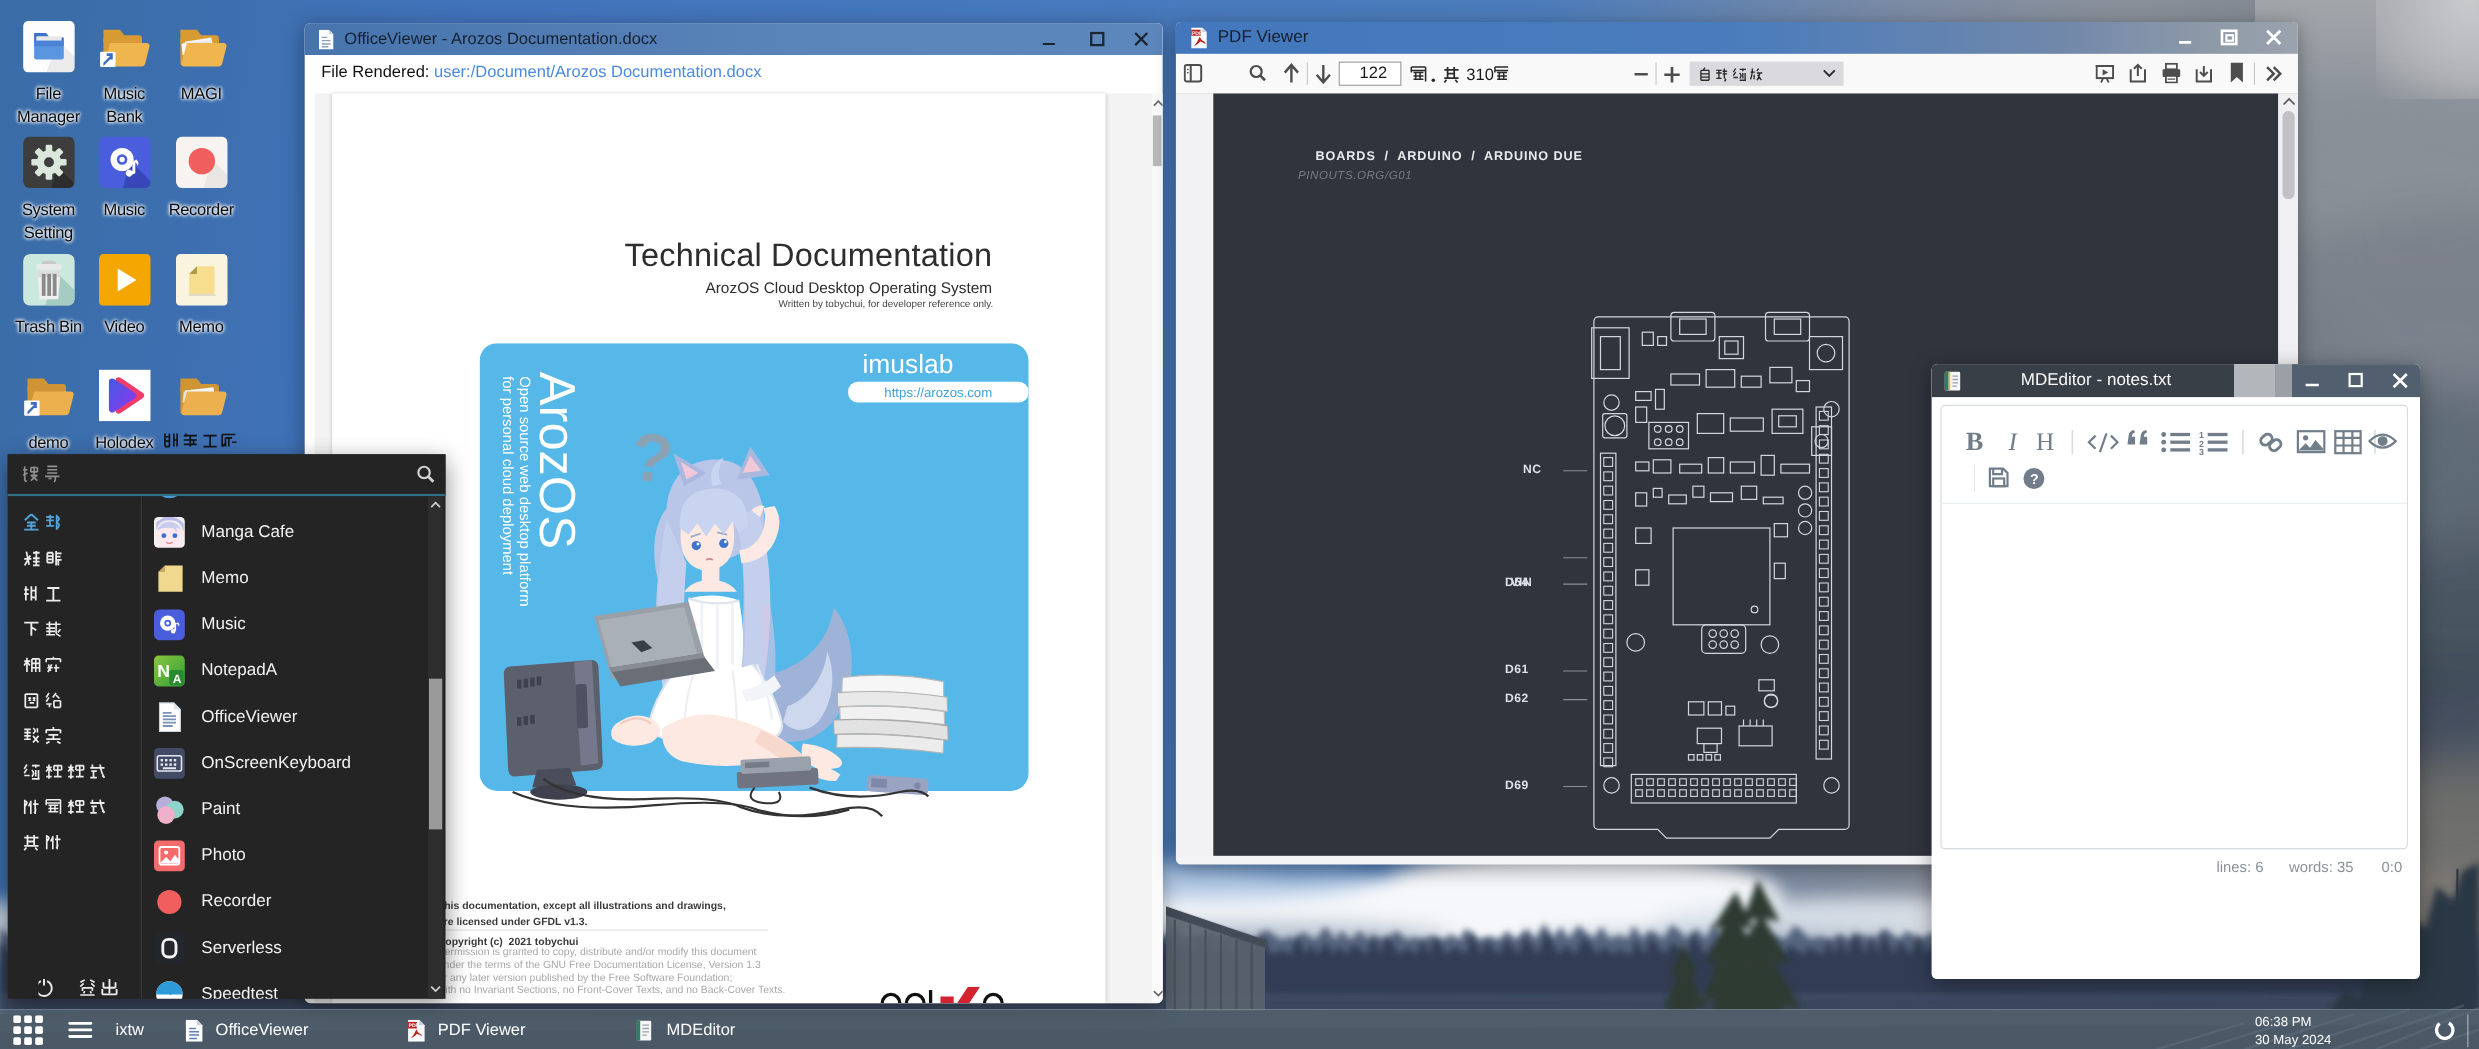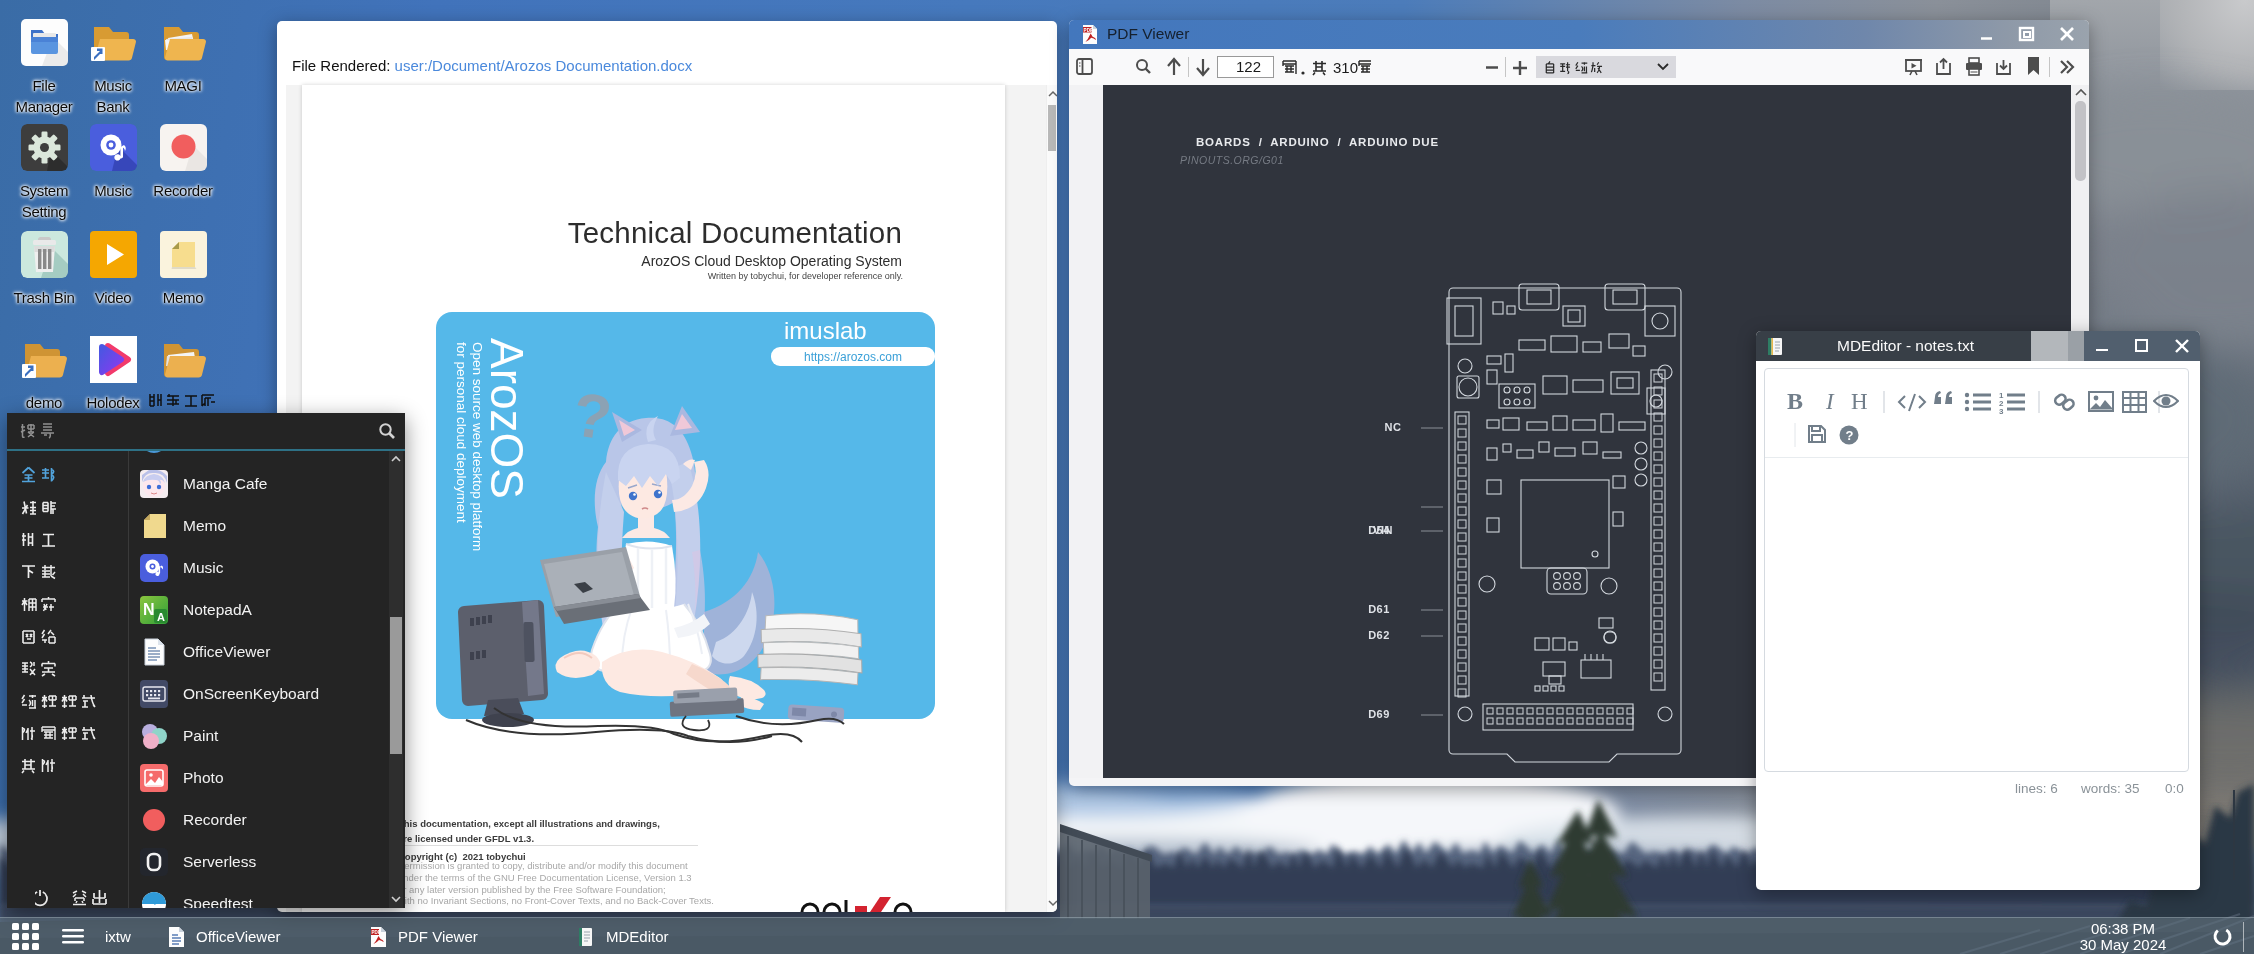--- a/index.html
+++ b/index.html
@@ -282,20 +282,42 @@
             <path d="M2,2 v12 M6,2 v12 M2,5 h4 M2,9 h4 M2,14 h4 M10,2 v12 M13,2 v12 M10,8 h3"></path>
             <path d="M19,4 h12 M19,8 h12 M21,2 v3 M25,4 v10 M19,12 h12 M28,8 v4"></path>
             <path d="M37,4 h12 M43,4 v10 M37,14 h12"></path>
             <path d="M54,3 h12 M54,3 v11 M57,6 h6 M57,6 v8 M60,6 v8 M54,14 l3,-3 M63,10 h4"></path>
           </g>
         </svg></div>
     </div>
 </div>
 
 <div class="win" id="owin" style="left:277px;top:21px;width:780px;height:891px;background:#fff;overflow:hidden;border-radius:5px;">
+  <div class="abs" style="left:0;top:0;width:780px;height:29px;background:linear-gradient(90deg,#4774ad,#5a85ba 60%,#5c87bc);">
+    <svg class="abs" style="left:12px;top:6px" width="15" height="18">
+        <path d="M1,0 h9 l4,4 v14 h-13 z" fill="#fdfdfd"></path>
+        <path d="M10,0 l4,4 h-4 z" fill="#c9d2dc"></path>
+        <g stroke="#8aa2c0" stroke-width="1.2">
+          <path d="M3.5,7 h5 M3.5,10 h8 M3.5,13 h8 M3.5,15.5 h6"></path>
+        </g>
+      </svg>
+    <div class="abs" style="left:36px;top:6px;font-size:15px;color:#15202e;">OfficeViewer - Arozos Documentation.docx</div>
+    <div class="abs" style="left:663px;top:0;width:120px;height:29px;">
+      <svg width="120" height="29">
+          <g stroke="#1a2430" stroke-width="2">
+            <line x1="8" y1="19" x2="19" y2="19"></line>
+          </g>
+          <rect x="52" y="9" width="11" height="11" fill="none" stroke="#1a2430" stroke-width="2"></rect>
+          <g stroke="#1a2430" stroke-width="2">
+            <line x1="92" y1="9" x2="103" y2="20"></line>
+            <line x1="103" y1="9" x2="92" y2="20"></line>
+          </g>
+        </svg>
+    </div>
+  </div>
   <div class="abs" style="left:15px;top:36px;font-size:15px;color:#111;">File Rendered: <span style="color:#4a89dc">user:/Document/Arozos Documentation.docx</span></div>
 
   <div class="abs" style="left:9px;top:64px;width:760px;height:827px;background:#f3f3f3;">
     <div class="abs" style="left:16px;top:0px;width:703px;height:827px;background:#fff;box-shadow:0 0 4px rgba(0,0,0,.18);">
 
       <div class="abs" style="left:0;top:131px;width:600px;text-align:right;font-size:29.5px;color:#2d2d2d;letter-spacing:.2px;">Technical Documentation</div>
       <div class="abs" style="left:0;top:168px;width:600px;text-align:right;font-size:14px;color:#2d2d2d;">ArozOS Cloud Desktop Operating System</div>
       <div class="abs" style="left:0;top:186px;width:601px;text-align:right;font-size:9px;color:#444;">Written by tobychui, for developer reference only.</div>
 
       <svg class="abs" style="left:134px;top:227px" width="500" height="445" viewBox="0 0 500 445">
@@ -1135,18 +1157,18 @@
     </svg>
   <div class="abs" style="left:398px;top:10px;font-size:15px;">PDF Viewer</div>
   <svg class="abs" style="left:578px;top:9px" width="17" height="20">
       <rect x="1" y="1" width="13" height="18" rx="1" fill="#f6f6f6"></rect>
       <rect x="1" y="1" width="3" height="18" fill="#2e7d64"></rect>
       <g stroke="#9aa4ae" stroke-width="1.2">
         <path d="M6,5 h6 M6,8 h6 M6,11 h6 M6,14 h4"></path>
       </g>
     </svg>
   <div class="abs" style="left:606px;top:10px;font-size:15px;">MDEditor</div>
-  <div class="abs" style="left:2050px;top:3px;width:146px;text-align:center;font-size:15px;line-height:16px;">06:38 PM<br>30 May 2024</div>
+  <div class="abs" style="left:2050px;top:3px;width:146px;text-align:left;font-size:12px;line-height:16px;">06:38 PM<br>30 May 2024</div>
   <svg class="abs" style="left:2212px;top:8px" width="21" height="21">
       <circle cx="10.5" cy="10.5" r="7.5" fill="none" stroke="#fff" stroke-width="3" stroke-dasharray="38 9" transform="rotate(-60 10.5 10.5)"></circle>
     </svg>
   <div class="abs" style="left:2243px;top:4px;width:1px;height:30px;background:rgba(255,255,255,.55);"></div>
 </div>
 
 </body></html>

